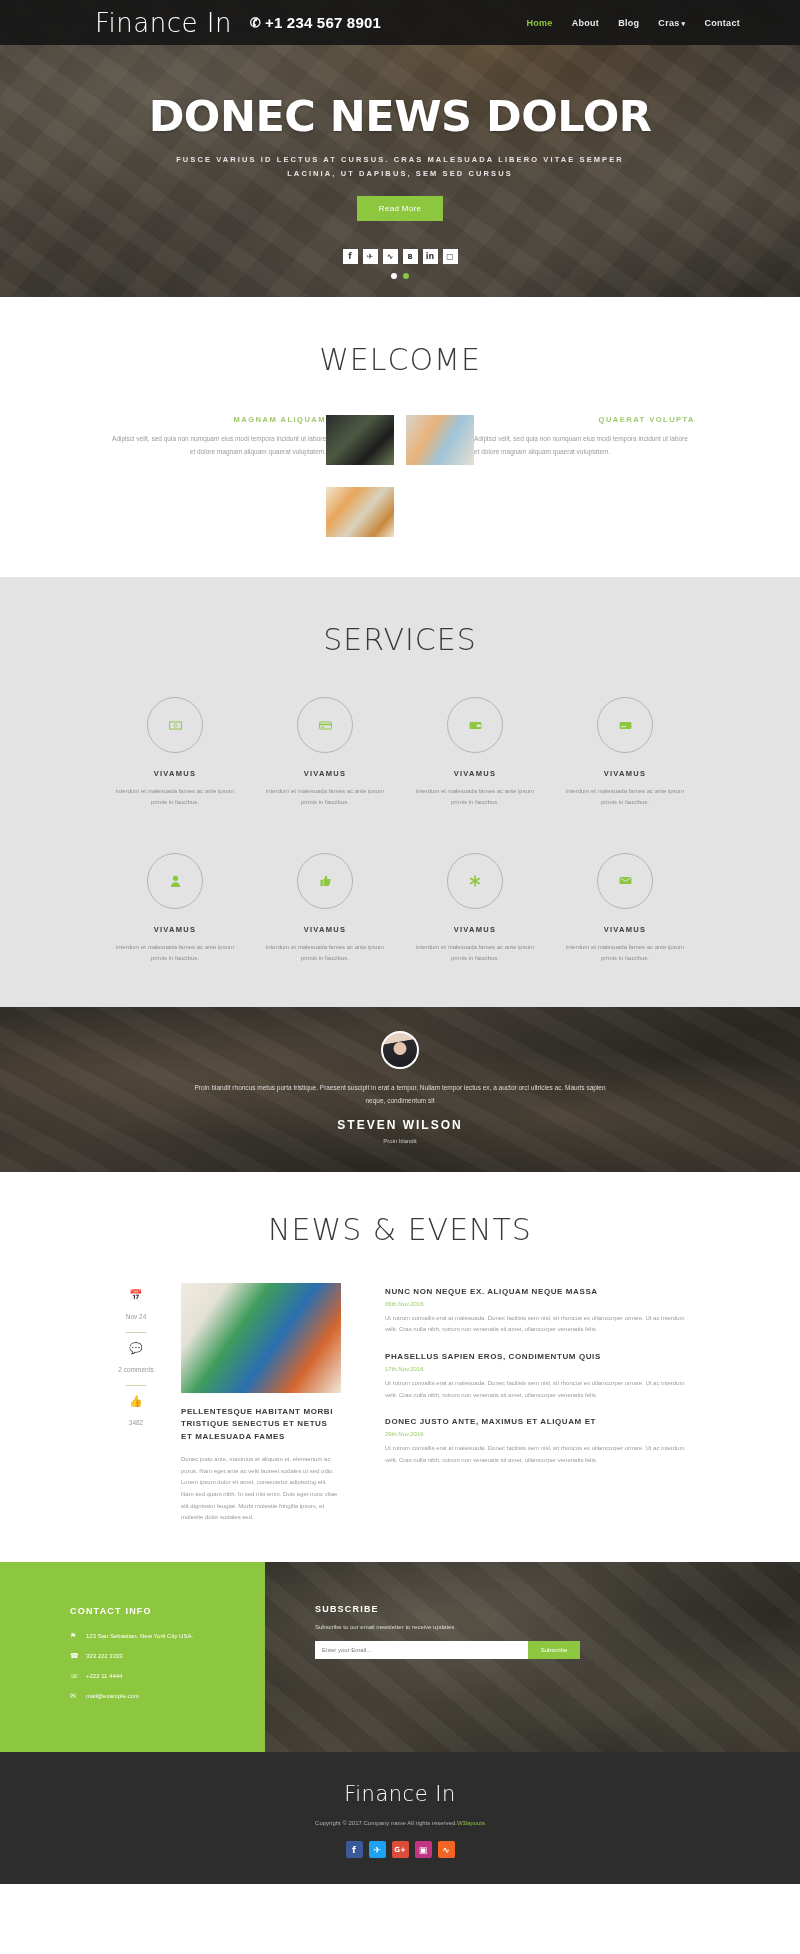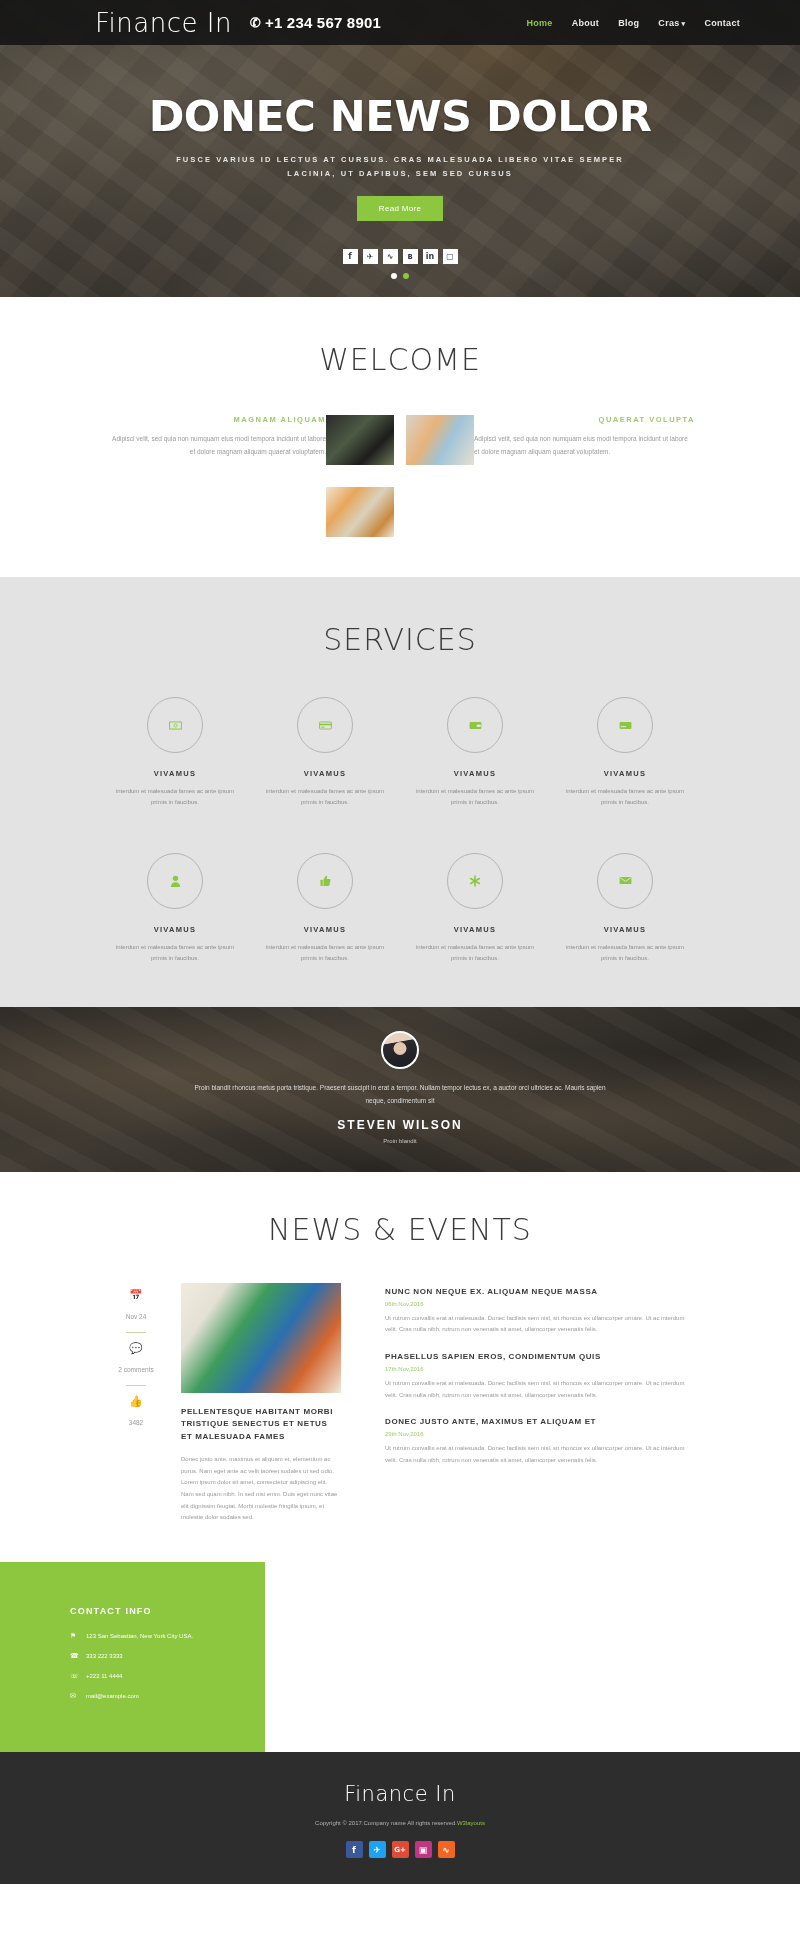--- a/index.html
+++ b/index.html
@@ -477,20 +477,32 @@
       <div class="c-row">
         <span class="c-ic">☏</span>
         <span class="c-tx">+222 11 4444</span>
       </div>
       <div class="c-row">
         <span class="c-ic">✉</span>
         <span class="c-tx">mail@example.com</span>
       </div>
     </div>
 
+    <div class="cright">
+      <div class="cright-bg"></div>
+      <div class="cright-ov"></div>
+      <div class="cright-in">
+        <div class="s-title">SUBSCRIBE</div>
+        <div class="s-sub">Subscribe to our email newsletter to receive updates</div>
+        <div class="s-form">
+          <input class="s-input" type="text" placeholder="Enter your Email..." style="">
+          <button class="s-btn">Subscribe</button>
+        </div>
+      </div>
+    </div>
   </div>
 
   <div class="footer">
     <div class="f-brand">Finance In</div>
     <div class="f-copy">
       <span>Copyright © 2017.Company name All rights reserved.</span><a href="#">W3layouts</a>
     </div>
     <div class="f-socials">
       <span class="fsoc" style="background:#3b5998">f</span>
       <span class="fsoc" style="background:#1da1f2">✈</span>

